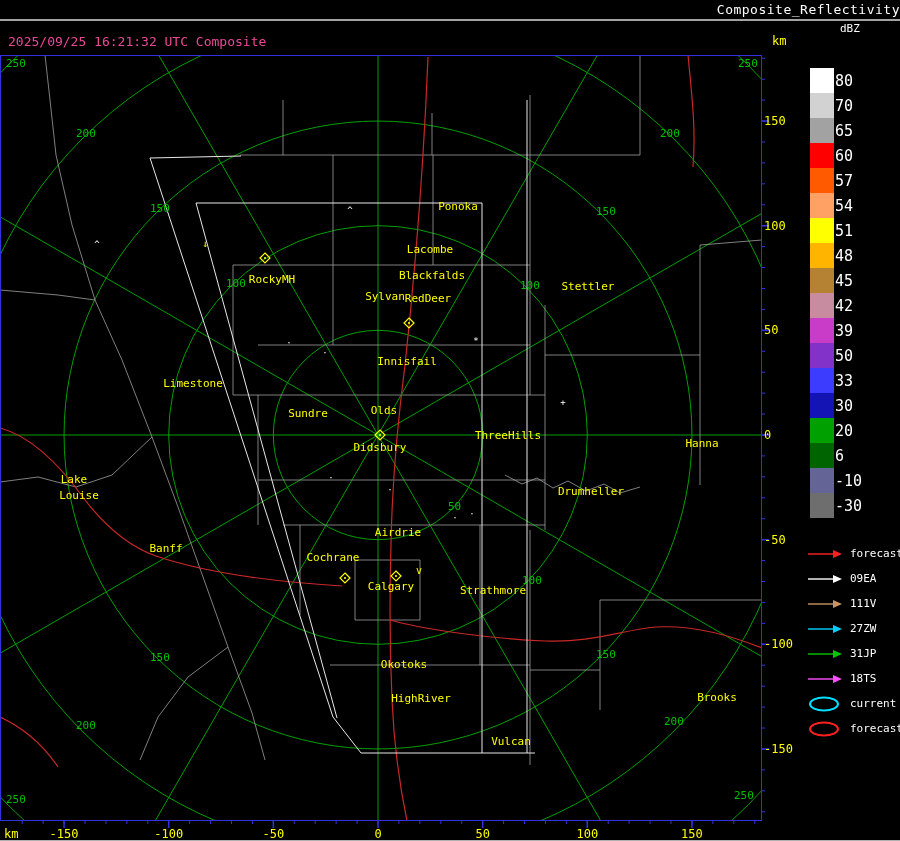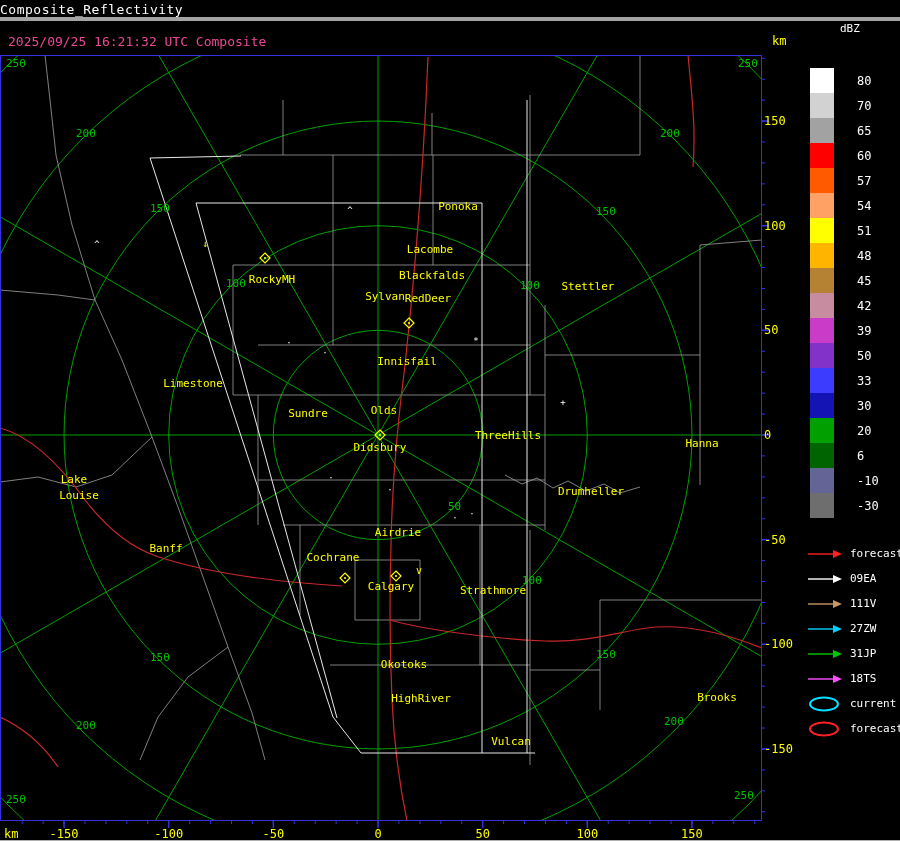--- a/index.html
+++ b/index.html
@@ -1,33 +1,33 @@
 <!DOCTYPE html>
 <html><head>
 <meta charset="utf-8">
 <style>
   *{margin:0;padding:0;box-sizing:border-box}
   html,body{background:#000}
   #app{position:relative;width:900px;height:841px;background:#000;overflow:hidden;
        font-family:"DejaVu Sans Mono",monospace;border-bottom:1px solid #b0b0b0}
-  #titlebar{position:absolute;left:0;top:0;width:900px;height:21px;border-bottom:4px solid #a3a3a3;
-            color:#ffffff;font-size:13px;text-align:left;line-height:20px;letter-spacing:.5px}
+  #titlebar{position:absolute;left:0;top:0;width:900px;height:21px;border-bottom:2px solid #a3a3a3;
+            color:#ffffff;font-size:13px;text-align:right;line-height:20px;letter-spacing:.5px}
   #timestamp{position:absolute;left:8px;top:34px;color:#ec4899;font-size:13px}
   #top-km{position:absolute;left:772px;top:34px;color:#ffff00;font-size:12px}
   #map-svg{position:absolute;left:0;top:55px}
   #y-axis{position:absolute;left:764px;top:55px;width:42px;height:775px}
   .tick-label-y{position:absolute;left:0;color:#ffff00;font-size:12px}
   #x-axis{position:absolute;left:0;top:827px;width:775px;height:14px}
   .tick-label-x{position:absolute;top:0;width:40px;text-align:center;color:#ffff00;font-size:12px}
   #x-km{position:absolute;left:4px;top:827px;color:#ffff00;font-size:12px}
   #colorbar-title{position:absolute;left:840px;top:22px;color:#ffffff;font-size:11px}
   #colorbar{position:absolute;left:810px;top:68px}
   .cb-row{display:flex;height:25px;align-items:center}
   .cb-swatch{width:24px;height:25px;flex:none}
-  .cb-label{color:#ffffff;font-size:12px;margin-left:23px;white-space:nowrap}
+  .cb-label{color:#ffffff;font-size:15px;margin-left:1px;white-space:nowrap}
   #legend{position:absolute;left:806px;top:541px}
   .lg-row{display:flex;height:25px;align-items:center}
   .lg-label{color:#ffffff;font-size:11px;margin-left:6px;white-space:nowrap}
 </style>
 </head>
 <body>
 
 <div id="app">
   <div id="titlebar">
     <span>Composite_Reflectivity</span>

